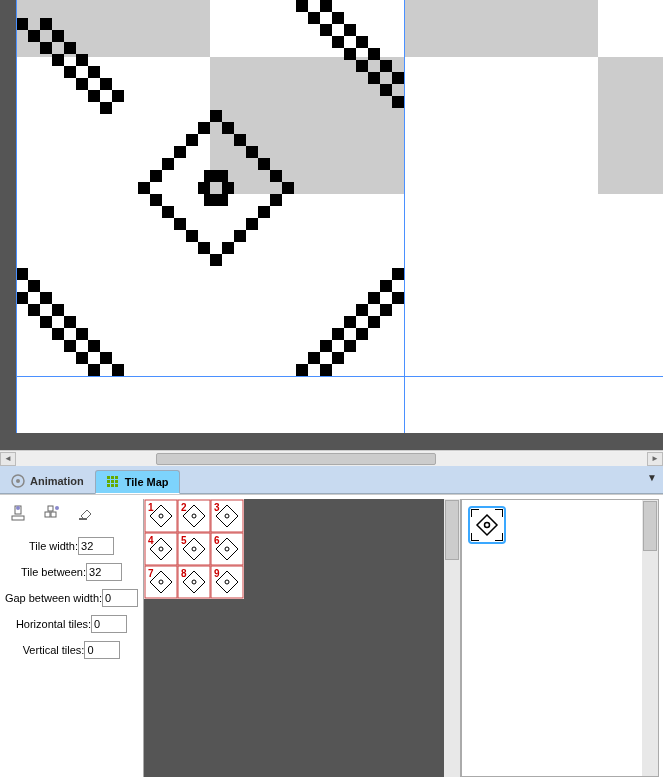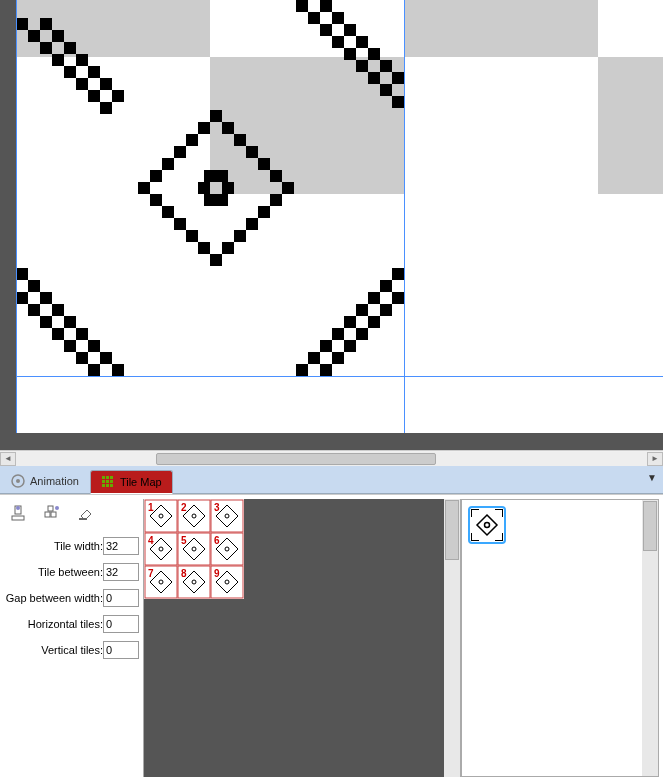--- a/index.html
+++ b/index.html
@@ -12,30 +12,30 @@
 .tile-b { background: #fff; }
 .grid-line-v { position: absolute; top: 0; bottom: 0; width: 1px; background: #4a90ff; }
 .grid-line-h { position: absolute; left: 0; right: 0; height: 1px; background: #4a90ff; }
 
 .scrollbar-h { height: 16px; background: #f0f0f0; border-top: 1px solid #ccc; display: flex; align-items: center; }
 .scrollbar-h .arrow { width: 16px; height: 14px; background: #e8e8e8; border: 1px solid #bbb; display: flex; align-items: center; justify-content: center; font-size: 8px; color: #666; }
 .scrollbar-h .track { flex: 1; height: 14px; background: #eee; position: relative; }
 .scrollbar-h .thumb { position: absolute; left: 140px; width: 280px; height: 12px; top: 1px; background: #ccc; border: 1px solid #aaa; border-radius: 2px; }
 
 .tab-bar { height: 28px; background: #c8daf0; display: flex; align-items: flex-end; border-bottom: 1px solid #9ab; position: relative; }
-.tab { height: 24px; padding: 0 10px; display: flex; align-items: center; gap: 5px; border: 1px solid transparent; cursor: pointer; }
+.tab { height: 24px; padding: 0 10px; display: flex; align-items: center; gap: 5px; border: 1px solid transparent; cursor: pointer; font-weight: bold; }
 .tab.inactive { background: transparent; color: #333; }
-.tab.active { background: #b91c1c; border: 1px solid #9ab; border-bottom: 1px solid #fff; border-radius: 3px 3px 0 0; margin-bottom: -1px; justify-content: center; }
+.tab.active { background: #7dd3fc; border: 1px solid #9ab; border-bottom: 1px solid #fff; border-radius: 3px 3px 0 0; margin-bottom: -1px; justify-content: center; }
 .tab-bar .dropdown { position: absolute; right: 6px; top: 6px; font-size: 10px; color: #333; }
 
 .bottom-panel { flex: 1; display: flex; background: #fff; border-top: 1px solid #ccc; }
 .left-panel { width: 143px; padding: 6px 4px; display: flex; flex-direction: column; gap: 4px; }
 .toolbar-row { display: flex; gap: 14px; padding: 2px 4px 8px; }
 .tool-icon { width: 20px; height: 20px; display: flex; align-items: center; justify-content: center; }
-.form-row { display: flex; align-items: center; justify-content: flex-end; height: 22px; }
+.form-row { display: flex; align-items: center; justify-content: center; height: 22px; }
 .form-row label { font-size: 11px; }
 .form-row input { width: 36px; height: 18px; font-size: 11px; padding: 0 2px; border: 1px solid #999; }
 
 .mid-panel { flex: 1; background: #555; position: relative; border-left: 1px solid #aaa; border-right: 1px solid #aaa; margin: 4px 0; }
 .mid-scroll { position: absolute; right: 0; top: 0; width: 16px; height: 100%; background: #e8e8e8; }
 .mid-scroll .thumb { width: 14px; height: 60px; background: #ccc; border: 1px solid #aaa; margin: 1px; }
 .tileset-img { position: absolute; left: 0; top: 0; width: 100px; height: 100px; background: #fff; }
 
 .right-panel { width: 198px; background: #fff; position: relative; border: 1px solid #aaa; margin: 4px 4px 4px 0; }
 .right-panel .scroll { position: absolute; right: 0; top: 0; width: 16px; height: 100%; background: #e8e8e8; }

